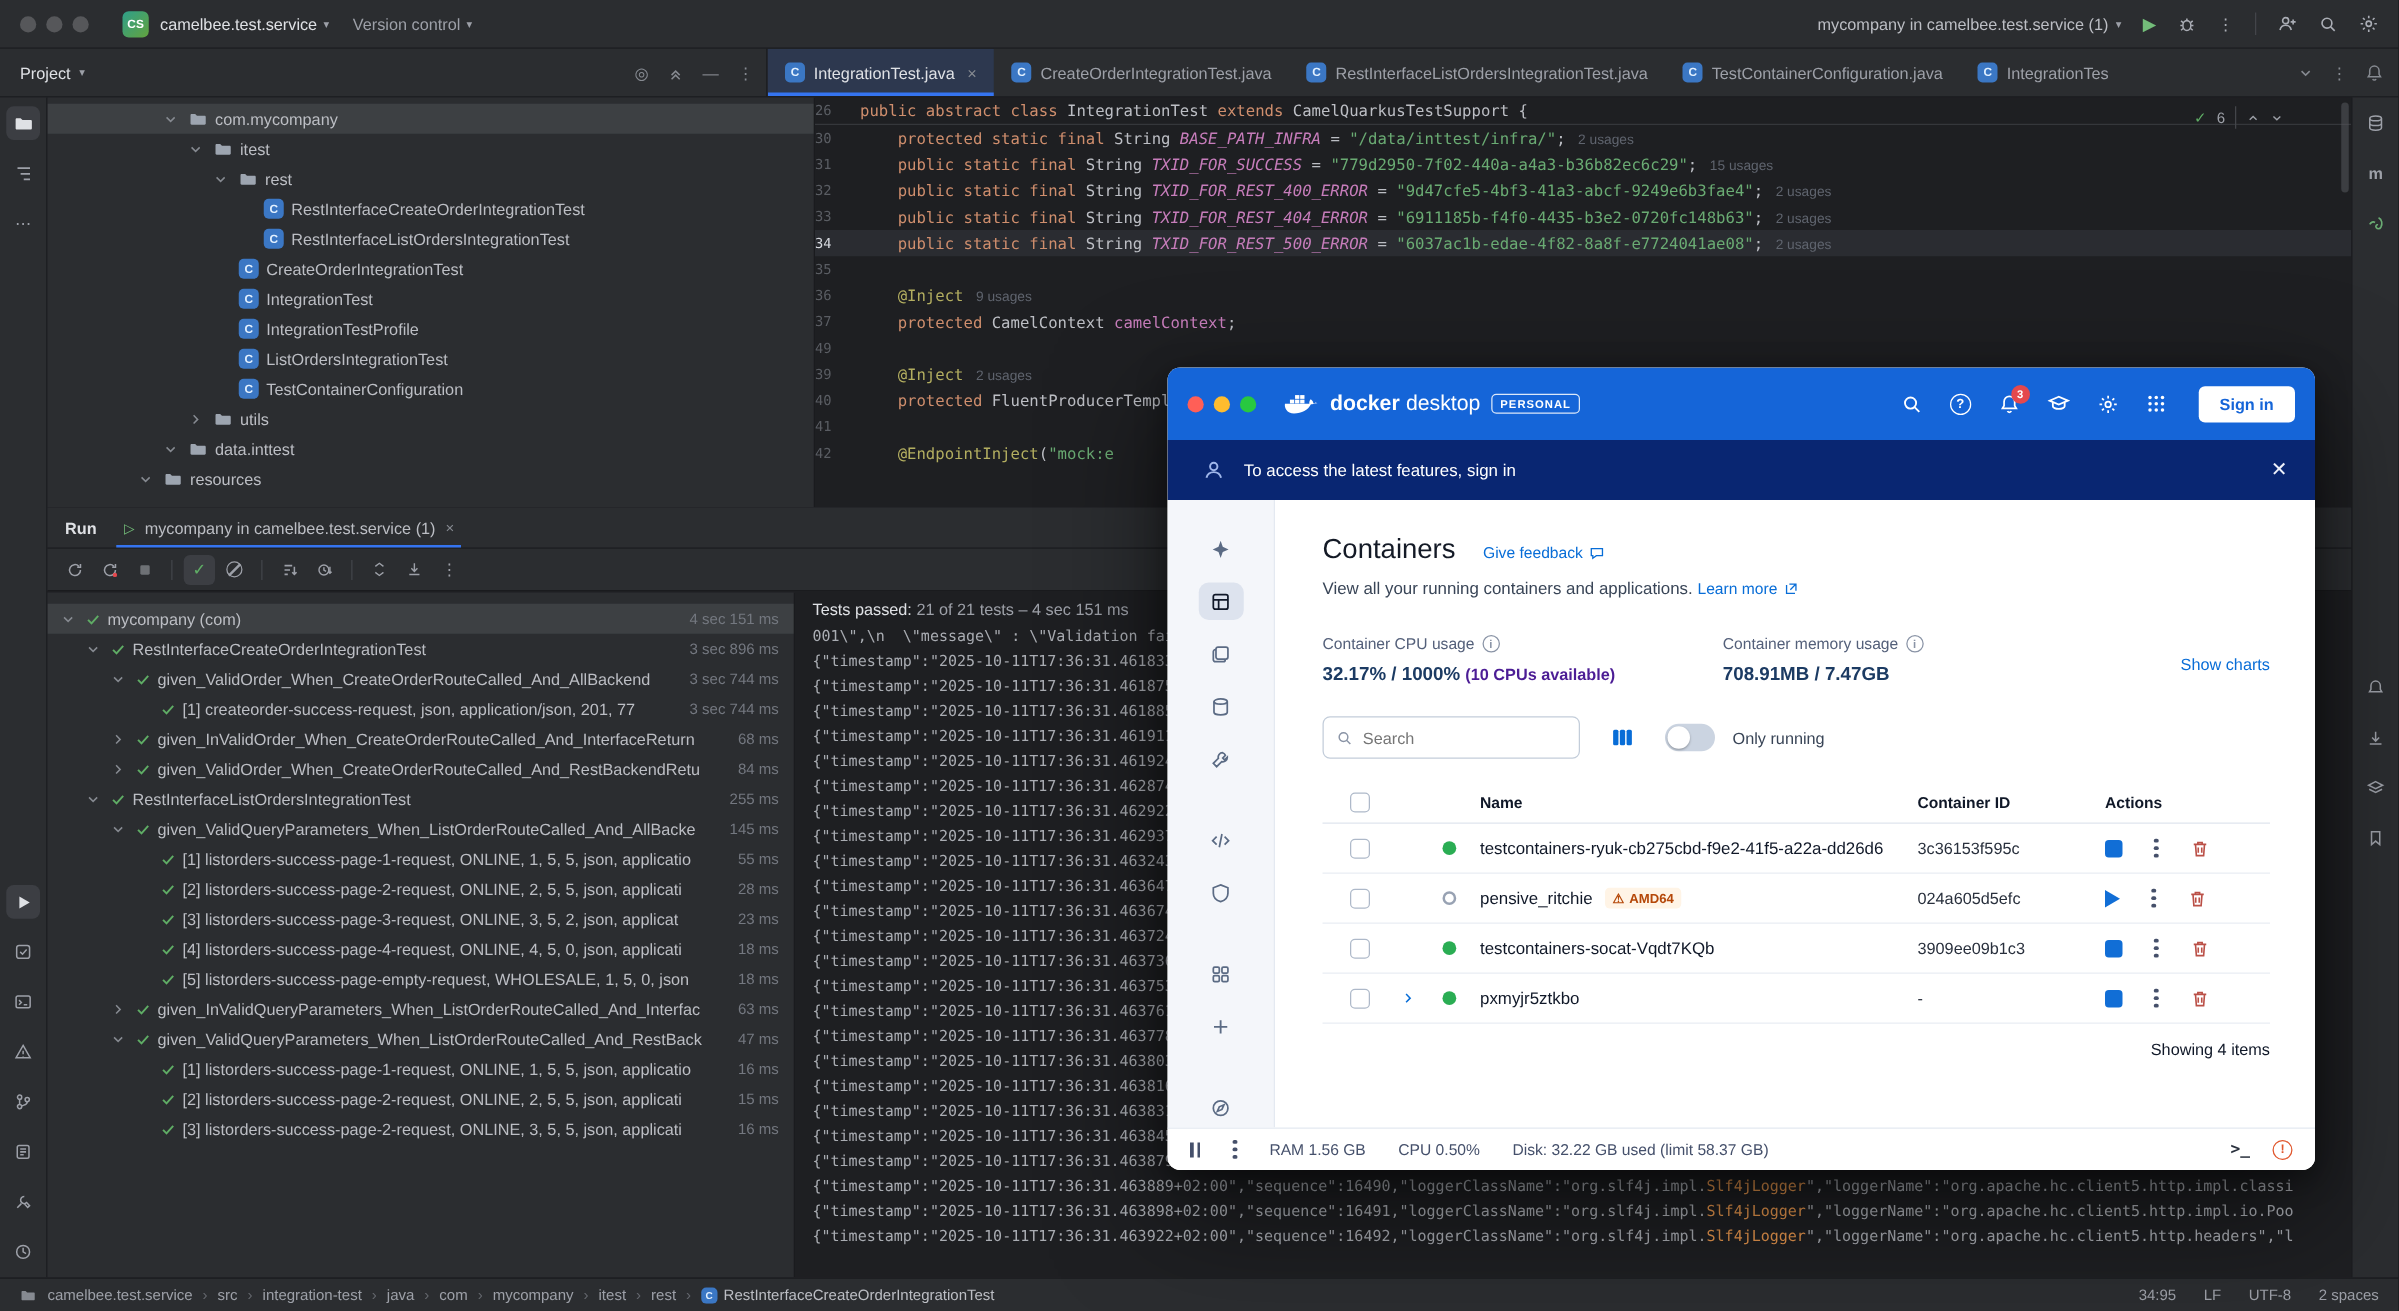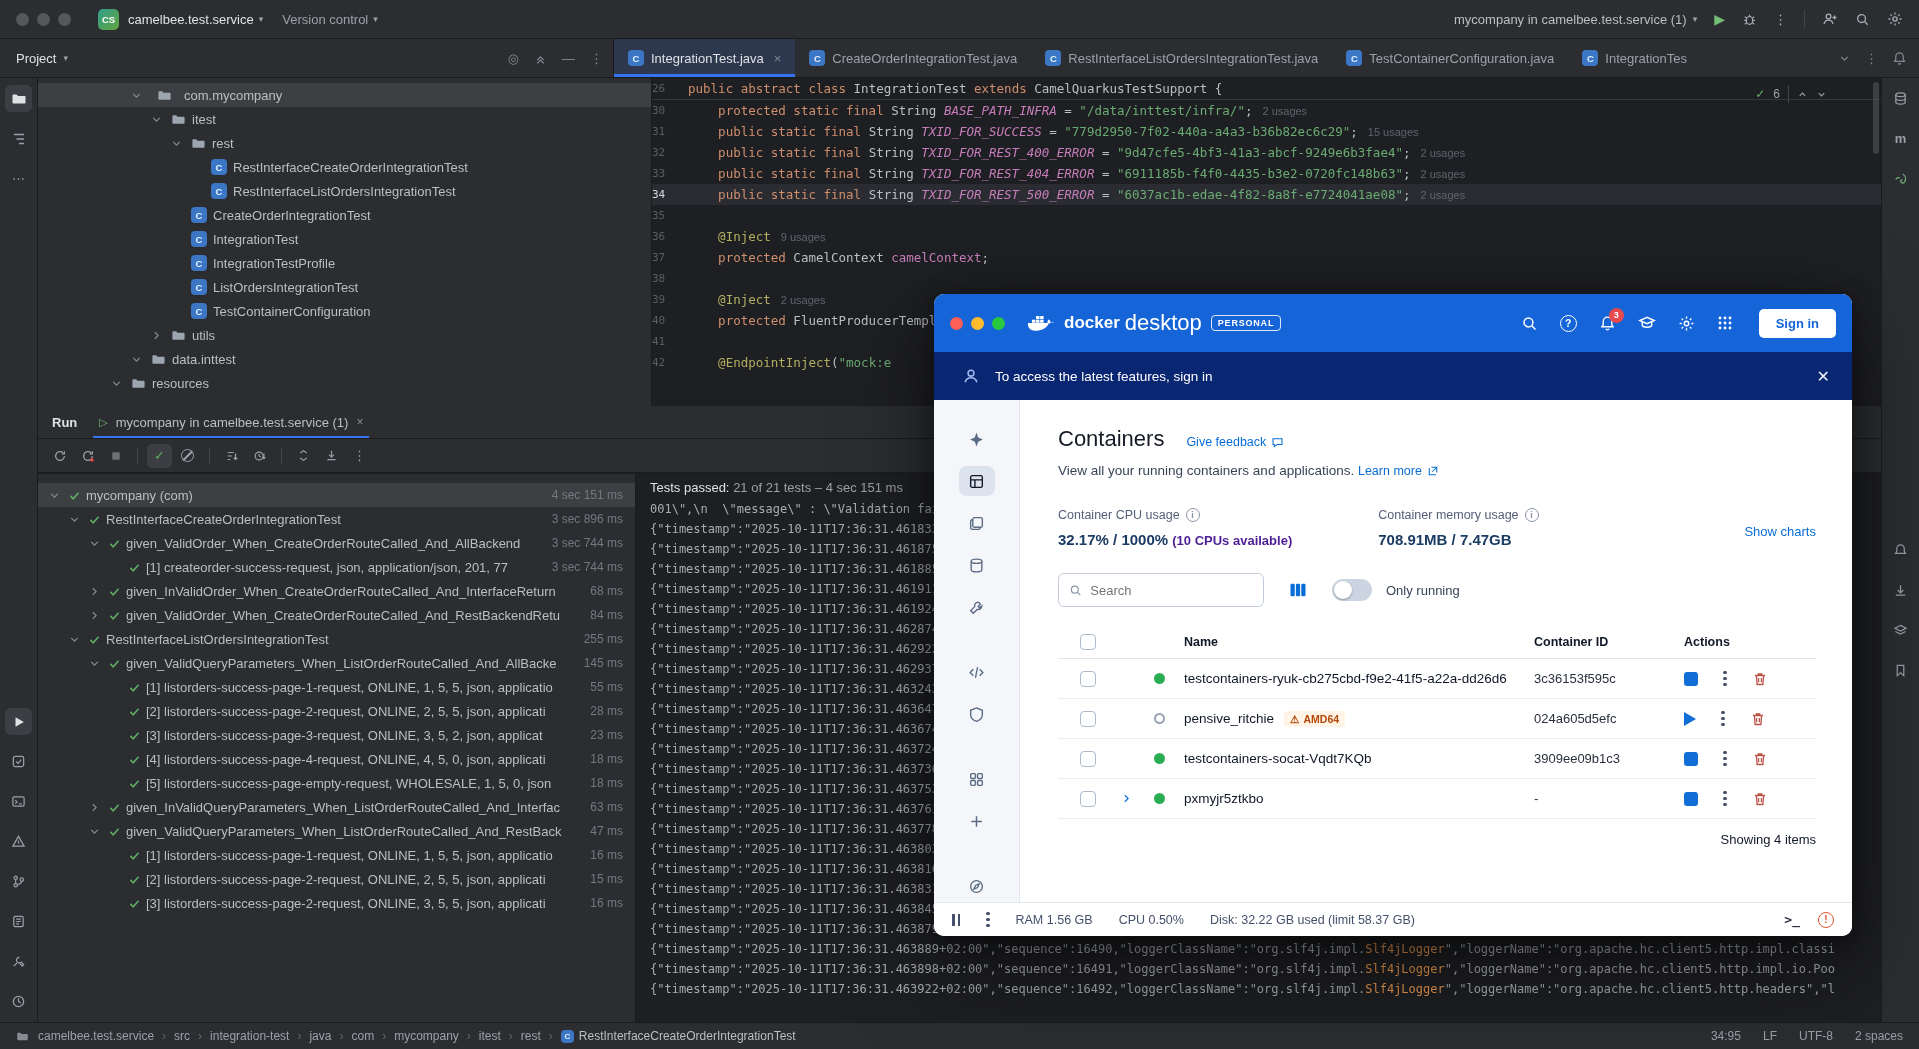--- a/index.html
+++ b/index.html
@@ -94,21 +94,21 @@
 .bitem{display:flex;align-items:center;gap:5px;}
 .bitem.last{color:#bcbec4;}
 .bsep{color:#63666c;}
 #sb-right{margin-left:auto;display:flex;gap:22px;align-items:center;flex:none;}
 
 #docker{position:absolute;left:934px;top:294px;width:918px;height:642px;background:#fff;border-radius:10px;box-shadow:0 30px 90px rgba(0,0,0,.55),0 6px 24px rgba(0,0,0,.4);z-index:40;overflow:hidden;color:#17191f;}
 #dk-head{height:58px;background:#1565d8;display:flex;align-items:center;padding:0 16px;gap:10px;color:#fff;}
 .dk-dot{width:13px;height:13px;border-radius:50%;flex:none;}
 #dk-brand{display:flex;align-items:center;gap:9px;margin-left:12px;}
 .b1{font-weight:bold;font-size:17px;}
-.b2{font-size:22px;}
+.b2{font-size:17px;}
 .dk-plan{border:1px solid rgba(255,255,255,.85);border-radius:4px;font-size:9px;letter-spacing:.8px;padding:2px 6px;font-weight:bold;}
 #dk-hicons{margin-left:auto;display:flex;align-items:center;gap:22px;}
 .dk-hicon{position:relative;display:flex;color:#fff;}
 .ring{width:17px;height:17px;border:1.4px solid #fff;border-radius:50%;display:flex;align-items:center;justify-content:center;font-size:10.5px;font-weight:bold;}
 .dk-badge3{position:absolute;top:-7px;right:-8px;background:#e5484d;color:#fff;border-radius:8px;font-size:9px;min-width:15px;height:15px;display:flex;align-items:center;justify-content:center;font-weight:bold;padding:0 3px;}
 .dk-signin{background:#fff;color:#1565d8;font-weight:bold;font-size:13px;border-radius:5px;padding:7px 17px;margin-left:4px;}
 #dk-banner{height:48px;background:#092672;color:#fff;display:flex;align-items:center;gap:15px;padding:0 22px 0 28px;}
 #dk-banner .txt{font-size:13.5px;}
 #dk-banner .x{margin-left:auto;font-size:16px;color:#eef1fb;}
 #dk-side{position:absolute;left:0;top:106px;bottom:34px;width:86px;background:#f4f6fa;border-right:1px solid #e4e9f1;display:flex;flex-direction:column;align-items:center;padding-top:24px;gap:12px;color:#5b6b84;}
@@ -364,21 +364,21 @@
     <span class="sicon">
         <svg width="15" height="15" viewBox="0 0 16 16" fill="none" stroke="currentColor" stroke-width="1.3">
           <path d="M4.5 2.5h7v11L8 10.5 4.5 13.5z"></path>
         </svg>
       </span>
     <span class="spacer"></span>
   </div>
 
   <div id="project-panel">
     <div>
-        <div class="tree-row sel" style="padding-left: 90px; gap: 12px;">
+        <div class="tree-row sel" style="padding-left: 90px;">
           <span class="chev">
             <svg width="13" height="13" viewBox="0 0 16 16" fill="none" stroke="currentColor" stroke-width="1.5">
               <path d="m4 6 4 4 4-4"></path>
             </svg>
           </span>
           <span class="icn">
             <svg width="15" height="15" viewBox="0 0 16 16" fill="#9da5b0">
               <path d="M1.5 4.5c0-.6.4-1 1-1h3L7 5h6.5c.6 0 1 .4 1 1v5.5c0 .6-.4 1-1 1h-11c-.6 0-1-.4-1-1z"></path>
             </svg>
           </span>
@@ -493,21 +493,21 @@
       </div>
     <div>
         <div class="eline"><span class="gut">30</span><span><span class="tk-kw">    protected static final </span><span class="tk-cls">String </span><span class="tk-fld">BASE_PATH_INFRA</span><span class="tk-pl"> = </span><span class="tk-str">"/data/inttest/infra/"</span><span class="tk-pl">;</span><span class="tk-hint">2 usages</span></span></div>
         <div class="eline"><span class="gut">31</span><span><span class="tk-kw">    public static final </span><span class="tk-cls">String </span><span class="tk-fld">TXID_FOR_SUCCESS</span><span class="tk-pl"> = </span><span class="tk-str">"779d2950-7f02-440a-a4a3-b36b82ec6c29"</span><span class="tk-pl">;</span><span class="tk-hint">15 usages</span></span></div>
         <div class="eline"><span class="gut">32</span><span><span class="tk-kw">    public static final </span><span class="tk-cls">String </span><span class="tk-fld">TXID_FOR_REST_400_ERROR</span><span class="tk-pl"> = </span><span class="tk-str">"9d47cfe5-4bf3-41a3-abcf-9249e6b3fae4"</span><span class="tk-pl">;</span><span class="tk-hint">2 usages</span></span></div>
         <div class="eline"><span class="gut">33</span><span><span class="tk-kw">    public static final </span><span class="tk-cls">String </span><span class="tk-fld">TXID_FOR_REST_404_ERROR</span><span class="tk-pl"> = </span><span class="tk-str">"6911185b-f4f0-4435-b3e2-0720fc148b63"</span><span class="tk-pl">;</span><span class="tk-hint">2 usages</span></span></div>
         <div class="eline cur"><span class="gut">34</span><span><span class="tk-kw">    public static final </span><span class="tk-cls">String </span><span class="tk-fld">TXID_FOR_REST_500_ERROR</span><span class="tk-pl"> = </span><span class="tk-str">"6037ac1b-edae-4f82-8a8f-e7724041ae08"</span><span class="tk-pl">;</span><span class="tk-hint">2 usages</span></span></div>
         <div class="eline"><span class="gut">35</span><span></span></div>
         <div class="eline"><span class="gut">36</span><span><span class="tk-ann">    @Inject</span><span class="tk-hint">9 usages</span></span></div>
         <div class="eline"><span class="gut">37</span><span><span class="tk-kw">    protected </span><span class="tk-cls">CamelContext </span><span class="tk-var">camelContext</span><span class="tk-pl">;</span></span></div>
-        <div class="eline"><span class="gut">38</span><span></span></div>
+        <div class="eline"><span class="gut">49</span><span></span></div>
         <div class="eline"><span class="gut">39</span><span><span class="tk-ann">    @Inject</span><span class="tk-hint">2 usages</span></span></div>
         <div class="eline"><span class="gut">40</span><span><span class="tk-kw">    protected </span><span class="tk-cls">FluentProducerTemplate </span><span class="tk-var">fluentProducerTemplate</span><span class="tk-pl">;</span></span></div>
         <div class="eline"><span class="gut">41</span><span></span></div>
         <div class="eline"><span class="gut">42</span><span><span class="tk-ann">    @EndpointInject</span><span class="tk-pl">(</span><span class="tk-str">"mock:e</span></span></div>
       </div>
     <div id="insp">
       <span style="color:#5fad65">✓</span>
       <span>6</span>
       <span class="sep-v"></span>
       <span class="icn">

